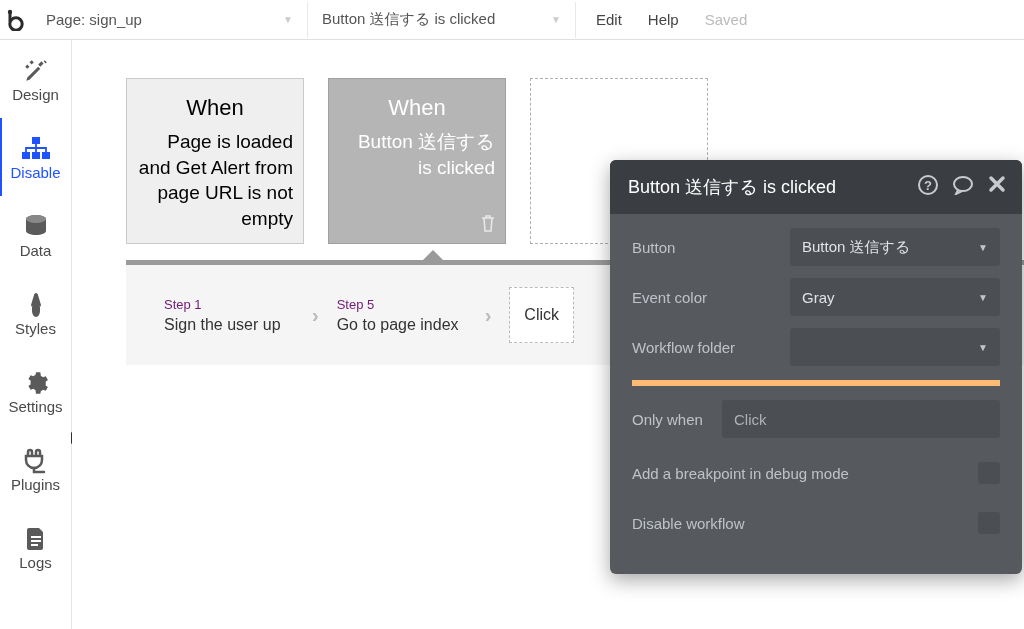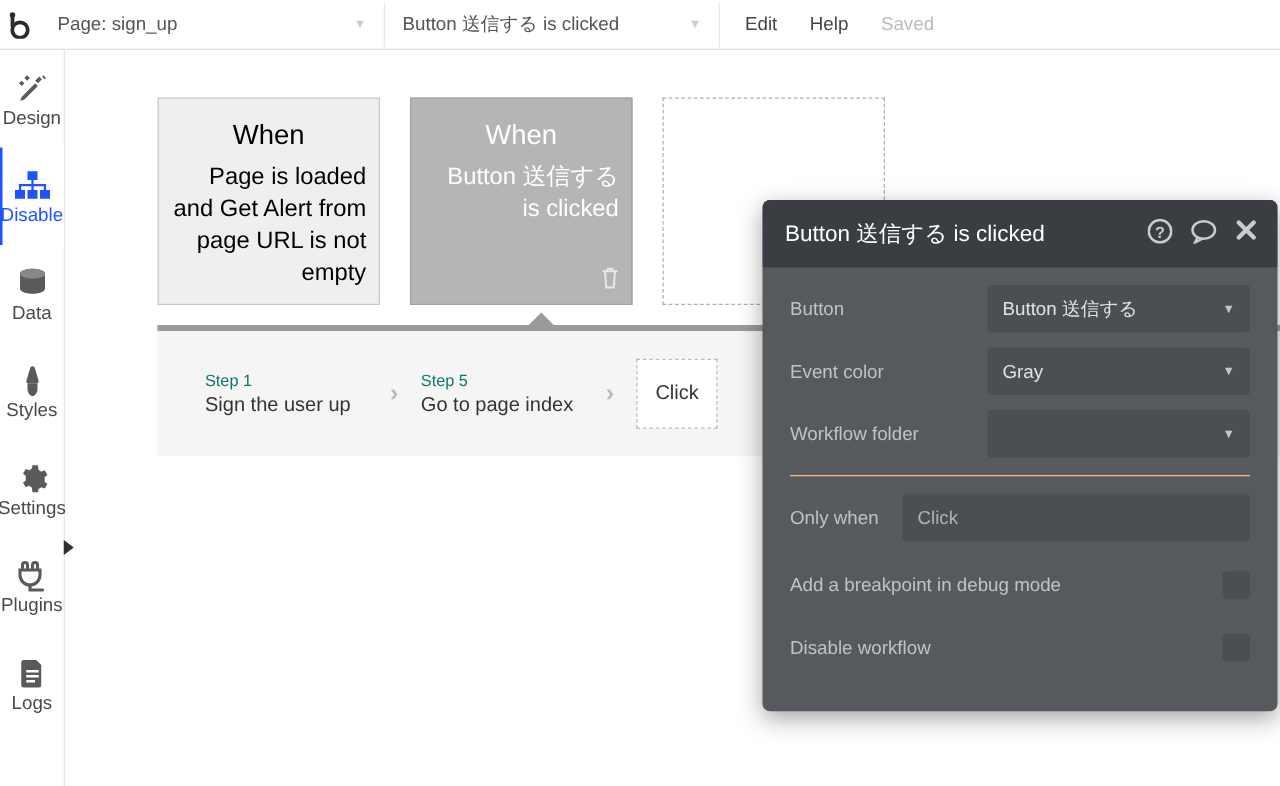--- a/index.html
+++ b/index.html
@@ -10,21 +10,21 @@
 .topbar .logo { width: 32px; padding-left: 6px; }
 .topbar .logo svg { display:block; }
 .topbar .dd { display:flex; align-items:center; justify-content:space-between; height: 36px; border-right:1px solid #e8e8e8; padding: 0 14px; color:#555; cursor:pointer; }
 .topbar .dd.page { width: 276px; }
 .topbar .dd.event { width: 268px; }
 .topbar .caret { color:#ccc; font-size:10px; }
 .topbar .menu { display:flex; align-items:center; padding-left: 20px; gap: 26px; color:#444; }
 .topbar .saved { color:#bbb; }
 
 
-.sidebar { position:absolute; left:0; top:40px; width:52px; bottom:0; border-right:1px solid #e6e6e6; background:#fff; display:flex; flex-direction:column; }
+.sidebar { position:absolute; left:0; top:40px; width:72px; bottom:0; border-right:1px solid #e6e6e6; background:#fff; display:flex; flex-direction:column; }
 .sidebar .item { display:flex; flex-direction:column; align-items:center; justify-content:center; height:78px; font-size:15px; color:#4a4a4a; cursor:pointer; border-bottom: none; }
 .sidebar .item.active { color:#1f53ff; background:#fff; position:relative; }
 .sidebar .item.active::before { content:""; position:absolute; left:0; top:0; bottom:0; width:2px; background:#1f53ff; }
 .sidebar .ic { height:30px; display:flex; align-items:center; justify-content:center; }
 .sidebar .triangle { position:absolute; right:-8px; width:0; height:0; border-top:6px solid transparent; border-bottom:6px solid transparent; border-left:8px solid #2e2e2e; top: 392px; }
 
 
 .canvas { position:absolute; left:72px; right:0; top:40px; bottom:0; background:#fff; }
 .events-row { position:absolute; left:54px; top:38px; display:flex; gap:24px; }
 .event-card { width:178px; height:166px; border:1px solid #c9c9c9; background:#efefef; text-align:center; padding: 16px 10px 8px; position:relative; }
@@ -35,37 +35,37 @@
 .event-card .trash { position:absolute; right:8px; bottom:6px; color:#888; }
 .event-card.selected .trash { color:#e8e8e8; }
 .event-empty { width:178px; height:166px; border:1px dashed #b0b0b0; }
 
 
 .steps-wrap { position:absolute; left:54px; top:220px; right:0; }
 .steps-hr { height:5px; background:#9a9a9a; }
 .steps-pointer { position:absolute; top:-10px; left:296px; width:0; height:0; border-left:11px solid transparent; border-right:11px solid transparent; border-bottom:11px solid #9a9a9a; }
 .steps-body { background:#f5f5f5; padding:22px 38px; display:flex; align-items:center; gap:18px; min-height:98px;}
 .step { min-width:130px; }
-.step .lbl { font-size:13px; color:#0f766e; }
+.step .lbl { font-size:13px; color:#701a75; }
 .step .txt { font-size:16px; color:#333; margin-top:4px; }
 .arrow { color:#bbb; font-size:20px; font-weight:bold; }
 .step-empty { border:1px dashed #bbb; padding:18px 14px; color:#333; font-size:16px; background:#fff; }
 
 
 .panel { position:absolute; left:538px; top:120px; width:412px; background:#565a5f; color:#c6cacd; border-radius:6px; box-shadow:0 6px 20px rgba(0,0,0,0.35); overflow:hidden; }
 .panel .head { background:#3a3e43; height:54px; display:flex; align-items:center; justify-content:space-between; padding:0 16px 0 18px; }
 .panel .head .title { color:#fff; font-size:18px; }
 .panel .head .icons { display:flex; gap:14px; color:#c8cbce; }
 .panel .head .icons span { cursor:pointer; }
 .panel .body { padding: 8px 22px 26px; }
 .row { display:flex; align-items:center; min-height:50px; }
 .row .label { width:158px; font-size:15px; color:#bfc3c7; }
 .row .sel { flex:1; background:#4b4f54; height:38px; border-radius:3px; display:flex; align-items:center; justify-content:space-between; padding:0 12px; color:#e0e2e4; font-size:15px; cursor:pointer; }
 .row .sel .car { color:#c5c5c5; font-size:10px; }
-.row.sep { border-top:1px solid #fdba74; margin-top:8px; padding-top:14px; }
+.row.sep { border-top:6px solid #fdba74; margin-top:8px; padding-top:14px; }
 .row .inp { flex:1; background:#4b4f54; height:38px; border-radius:3px; padding:0 12px; color:#aeb2b6; font-size:15px; display:flex; align-items:center; }
 .row .spacer { flex:1; }
 .row .chk { width:22px; height:22px; background:#4b4f54; border-radius:3px; cursor:pointer; }
 </style>
 </head>
 <body>
 
 <div class="topbar">
   <div class="logo">
     <svg width="20" height="22" viewBox="0 0 20 22">

